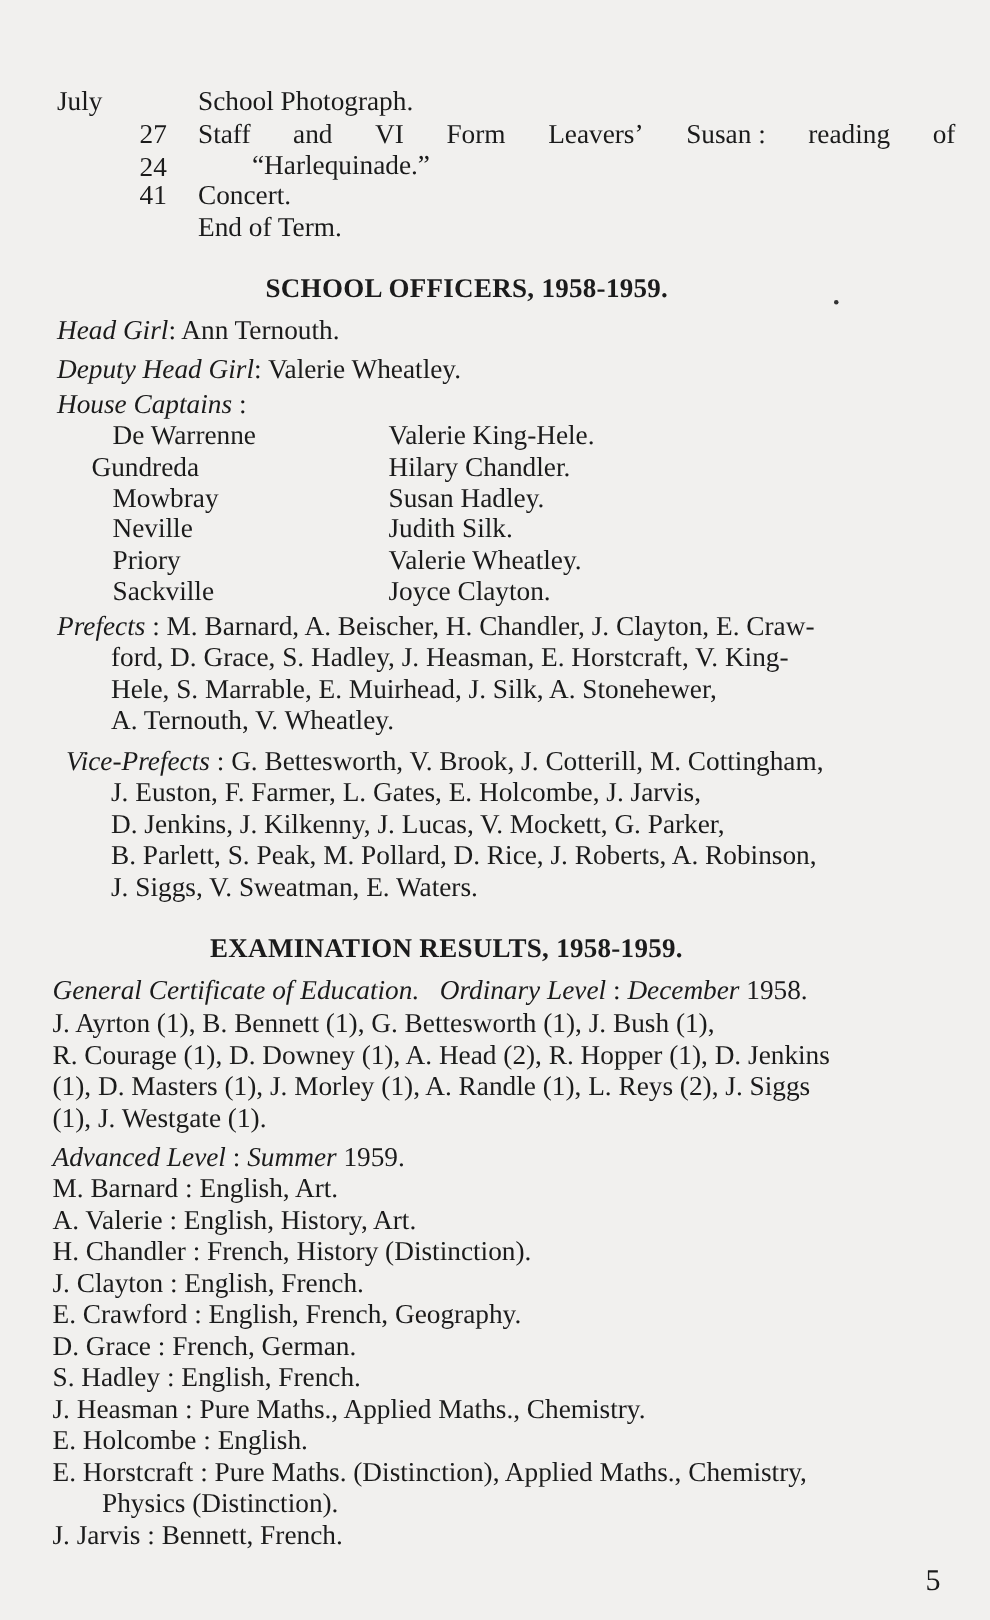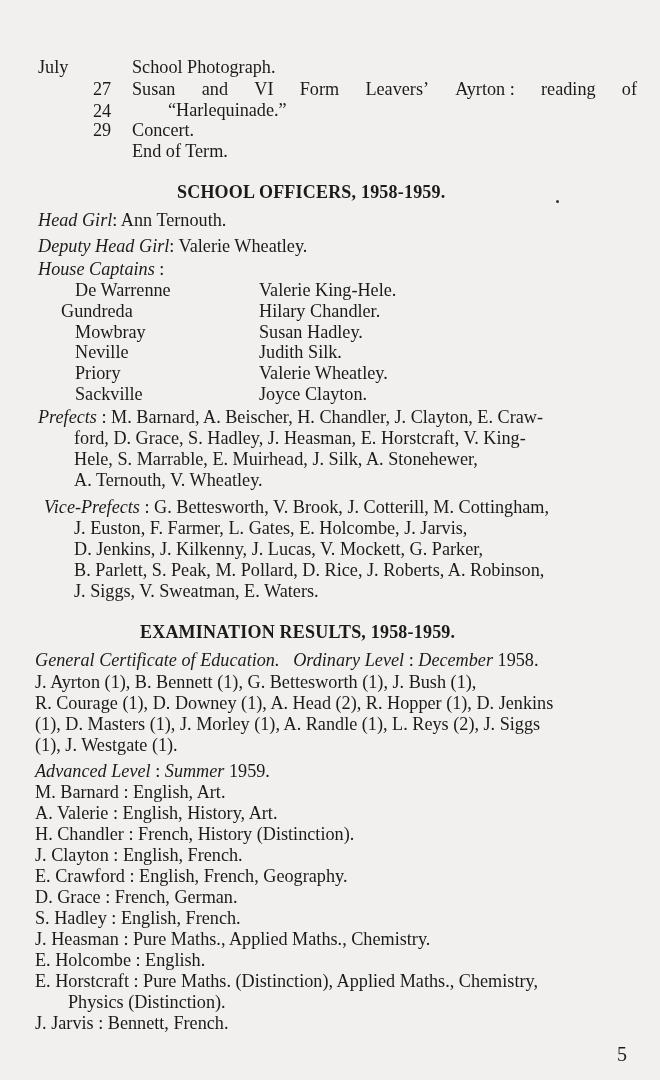--- a/index.html
+++ b/index.html
@@ -23,32 +23,32 @@
 
 <div class="page">
 
   <div>
     <span class="line" style="left:38px;top:57px;">July</span>
     <span class="line" style="left:93px;top:57px;margin-top:44px;">24</span>
     <span class="line" style="left:132px;top:57px;">School Photograph.</span>
 
     <span class="line" style="left:93px;top:79px;text-align:right;">27</span>
     <div class="line just" style="left:132px;top:79px;width:505px;">
-      <span>Susan</span>
+      <span>Staff</span>
       <span>and</span>
       <span>VI</span>
       <span>Form</span>
       <span>Leavers’</span>
-      <span>Ayrton :</span>
+      <span>Susan :</span>
       <span>reading</span>
       <span>of</span>
     </div>
     <span class="line" style="left:168px;top:100px;">“Harlequinade.”</span>
 
-    <span class="line" style="left:93px;top:120px;">29</span>
+    <span class="line" style="left:93px;top:120px;">41</span>
     <span class="line" style="left:132px;top:120px;">Concert.</span>
     <span class="line" style="left:132px;top:141px;">End of Term.</span>
   </div>
 
   <div>
     <div class="heading" style="left:177px;top:182px;">SCHOOL OFFICERS, 1958-1959.</div>
     <div class="speck" style="left:556px;top:200px;"></div>
 
     <div class="line" style="left:38px;top:210px;">
       <span class="it">Head Girl</span><span>: Ann Ternouth.</span>

